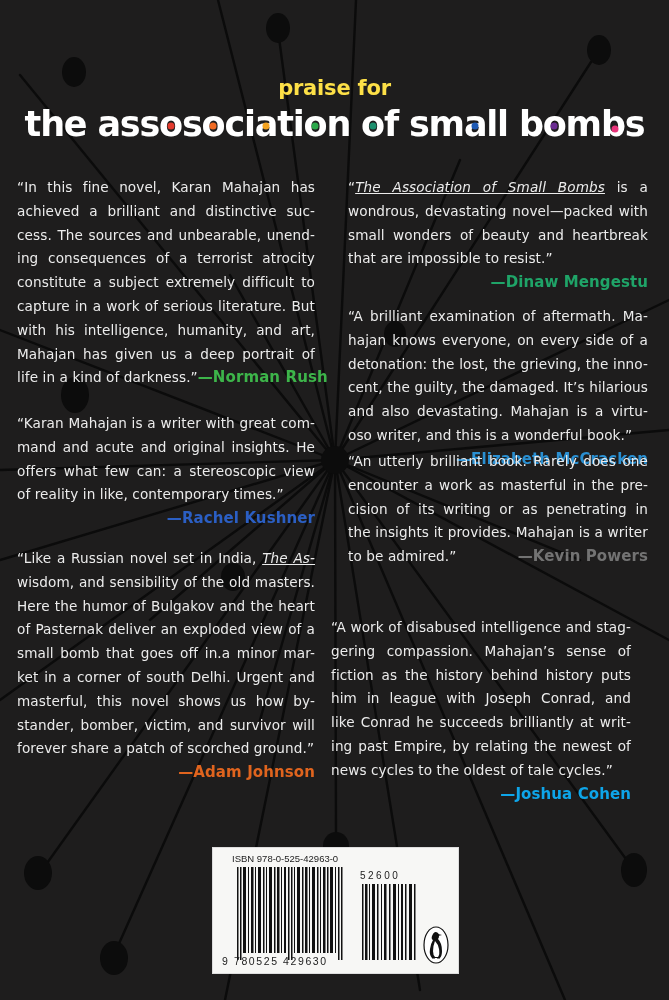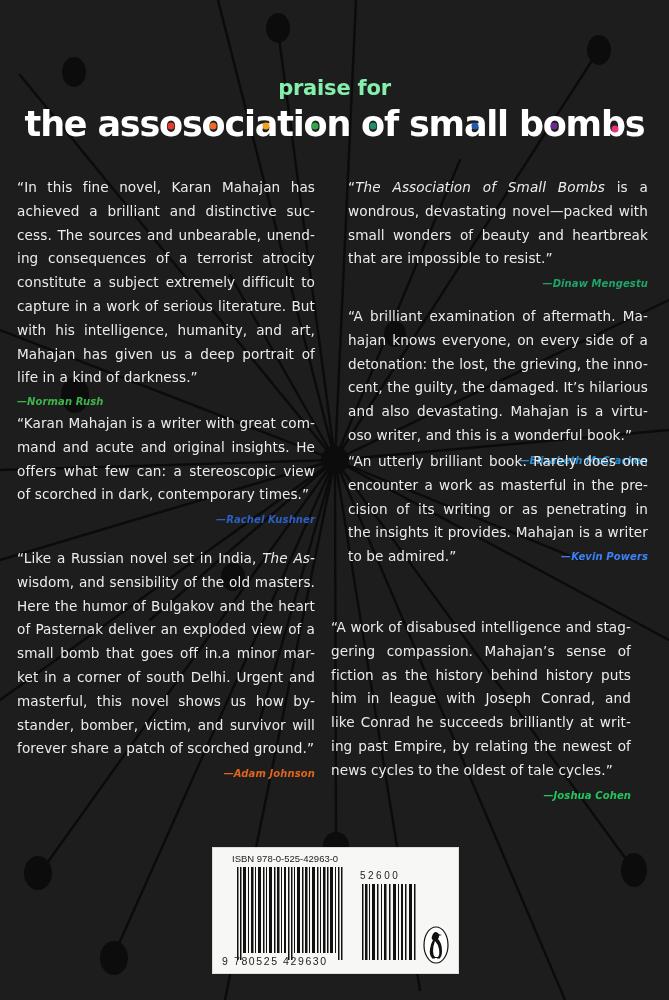--- a/index.html
+++ b/index.html
@@ -8,42 +8,42 @@
     background: #1e1d1d;
     position: relative;
     font-family: "DejaVu Sans", sans-serif;
     color: #f2f2f2;
   }
   #burst { position: absolute; left: 0; top: 0; width: 669px; height: 1000px; z-index: 0; }
   .content { position: absolute; inset: 0; z-index: 1; }
 
   .praise {
     position: absolute; left: 0; width: 669px; top: 76px;
-    text-align: center; font-weight: bold; font-size: 21px; color: #86efac;
+    text-align: center; font-weight: bold; font-size: 21px; color: #fde047;
     letter-spacing: -0.2px;
   }
   .title {
     position: absolute; left: 0; width: 669px; top: 104px;
     text-align: center; font-weight: bold; font-size: 35px; color: #ffffff;
     letter-spacing: -1.2px; white-space: nowrap;
   }
   .title .o { position: relative; display: inline-block; }
   .title .dot {
     position: absolute; width: 7px; height: 7px; border-radius: 50%;
     left: 50%; top: 55%; transform: translate(-50%, -50%);
   }
 
   .quote {
     position: absolute; font-size: 13.6px; line-height: 23.8px;
     text-align: justify; color: #ececec; letter-spacing: 0.1px;
   }
   .quote .line { display: block; text-align: justify; text-align-last: justify; white-space: nowrap; }
   .quote .line.last { text-align-last: left; }
-  .quote i { font-style: italic; }
-  .author { font-weight: bold; font-size: 10px; font-style: italic; }
+  .quote i { font-style: italic; text-decoration: underline; }
+  .author { font-weight: bold; font-size: 15px; }
   .author-row { display: block; text-align: right; }
 
   .barcode-box {
     position: absolute; left: 212px; top: 847px; width: 245px; height: 125px;
     background: #f7f7f5; border: 1px solid #ddd;
   }
   .isbn-label { position: absolute; left: 19px; top: 5px; font-size: 9.5px; color: #222; font-family: "Liberation Sans", sans-serif; }
   .price-label { position: absolute; left: 147px; top: 22px; font-size: 10px; color: #222; letter-spacing: 2.5px; font-family: "Liberation Sans", sans-serif; }
   .bars1 { position: absolute; left: 24px; top: 19px; width: 107px; height: 93px; }
   .bars2 { position: absolute; left: 149px; top: 36px; width: 56px; height: 76px; }
@@ -105,31 +105,31 @@
 
   <div class="quote" style="left:17px; top:176px; width:298px;">
     <span class="line">“In this fine novel, Karan Mahajan has</span>
     <span class="line">achieved a brilliant and distinctive suc-</span>
     <span class="line">cess. The sources and unbearable, unend-</span>
     <span class="line">ing consequences of a terrorist atrocity</span>
     <span class="line">constitute a subject extremely difficult to</span>
     <span class="line">capture in a work of serious literature. But</span>
     <span class="line">with his intelligence, humanity, and art,</span>
     <span class="line">Mahajan has given us a deep portrait of</span>
-    <span class="line last" style="display:flex;justify-content:space-between;flex-direction:column;">
+    <span class="line last" style="display:flex;justify-content:space-between;">
       <span>life in a kind of darkness.”</span>
       <span class="author" style="color:#3db54a">—Norman Rush</span>
     </span>
   </div>
 
   <div class="quote" style="left:17px; top:412px; width:298px;">
     <span class="line">“Karan Mahajan is a writer with great com-</span>
     <span class="line">mand and acute and original insights. He</span>
     <span class="line">offers what few can: a stereoscopic view</span>
-    <span class="line last">of scorched in dark, contemporary times.”</span>
+    <span class="line last">of reality in like, contemporary times.”</span>
     <span class="author-row"><span class="author" style="color:#2b5fc4">—Rachel Kushner</span></span>
   </div>
 
   <div class="quote" style="left:17px; top:547px; width:298px;">
     <span class="line"><span>“Like a Russian novel set in India, </span><i>The As-</i></span>
     <span class="line">wisdom, and sensibility of the old masters.</span>
     <span class="line">Here the humor of Bulgakov and the heart</span>
     <span class="line">of Pasternak deliver an exploded view of a</span>
     <span class="line">small bomb that goes off in.a minor mar-</span>
     <span class="line">ket in a corner of south Delhi. Urgent and</span>
@@ -157,33 +157,33 @@
     <span class="author-row"><span class="author" style="color:#2a8fd1">—Elizabeth McCracken</span></span>
   </div>
 
   <div class="quote" style="left:348px; top:450px; width:300px;">
     <span class="line">“An utterly brilliant book. Rarely does one</span>
     <span class="line">encounter a work as masterful in the pre-</span>
     <span class="line">cision of its writing or as penetrating in</span>
     <span class="line">the insights it provides. Mahajan is a writer</span>
     <span class="line last" style="display:flex;justify-content:space-between;">
       <span>to be admired.”</span>
-      <span class="author" style="color:#3b82f6">—Kevin Powers</span>
+      <span class="author" style="color:#737373">—Kevin Powers</span>
     </span>
   </div>
 
   <div class="quote" style="left:331px; top:616px; width:300px;">
     <span class="line">“A work of disabused intelligence and stag-</span>
     <span class="line">gering compassion. Mahajan’s sense of</span>
     <span class="line">fiction as the history behind history puts</span>
     <span class="line">him in league with Joseph Conrad, and</span>
     <span class="line">like Conrad he succeeds brilliantly at writ-</span>
     <span class="line">ing past Empire, by relating the newest of</span>
     <span class="line last">news cycles to the oldest of tale cycles.”</span>
-    <span class="author-row"><span class="author" style="color:#22c55e">—Joshua Cohen</span></span>
+    <span class="author-row"><span class="author" style="color:#0ea5e9">—Joshua Cohen</span></span>
   </div>
 
   <div class="barcode-box">
     <div class="isbn-label">ISBN  978-0-525-42963-0</div>
     <svg class="bars1" viewBox="0 0 107 93" preserveAspectRatio="none">
       <g fill="#111">
         <rect x="0" y="0" width="1.5" height="93"></rect>
           <rect x="3" y="0" width="1.5" height="93"></rect>
         <rect x="6" y="0" width="3" height="86"></rect>
           <rect x="11" y="0" width="1" height="86"></rect>

